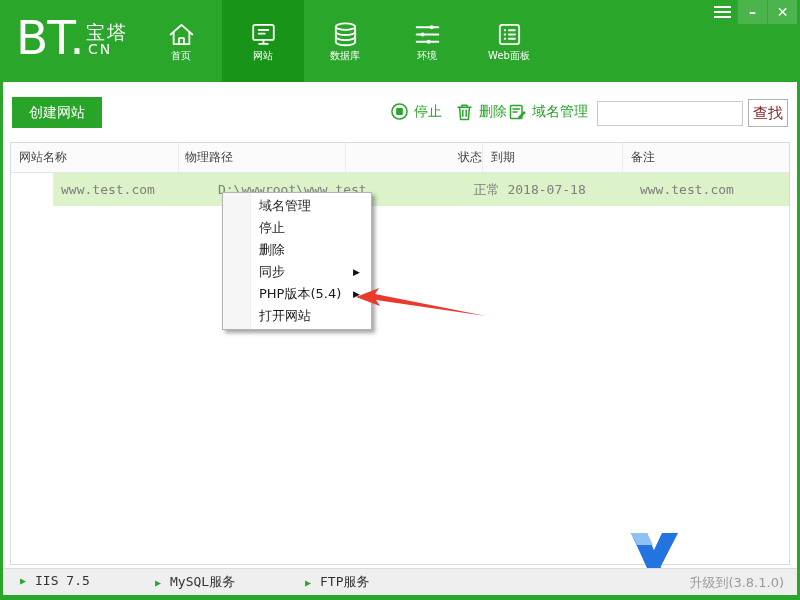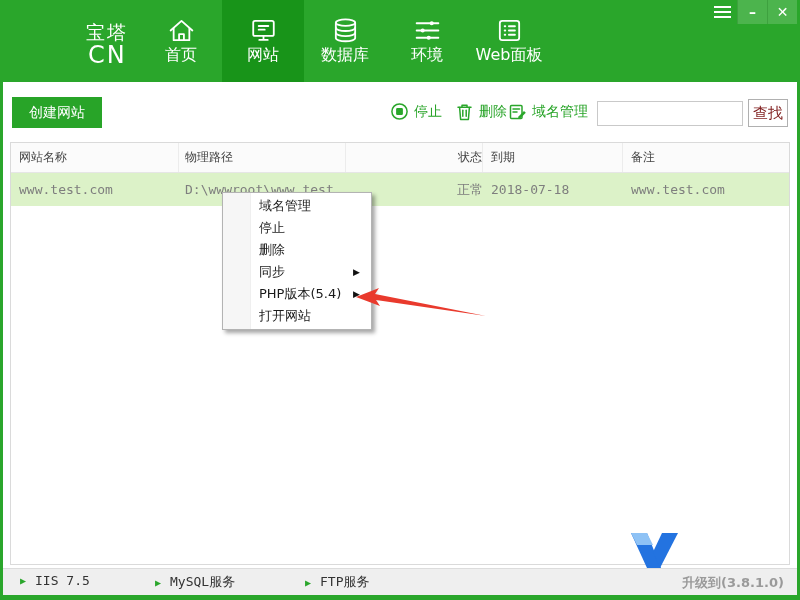--- a/index.html
+++ b/index.html
@@ -10,25 +10,25 @@
   .edge { position:absolute; background:#2aa62b; z-index:40; }
   .edge-left  { left:0; top:82px; width:3px; height:513px; }
   .edge-right { right:0; top:82px; width:3px; height:513px; }
   .edge-bottom{ left:0; top:595px; width:800px; height:5px; }
 
   
   .header { position:absolute; left:0; top:0; width:800px; height:82px; background:#2aa62b; z-index:5; }
   .logo { position:absolute; left:16px; top:8px; color:#fff; cursor:default; }
   .logo-bt { position:absolute; left:0; top:6px; font-size:47px; line-height:1; letter-spacing:-1px; }
   .logo-top { position:absolute; left:70px; top:12px; font-size:19px; letter-spacing:2px; white-space:nowrap; }
-  .logo-cn  { position:absolute; left:72px; top:33px; font-size:24px; letter-spacing:2px; }
+  .logo-cn  { position:absolute; left:72px; top:33px; font-size:14px; letter-spacing:2px; }
 
   .nav { position:absolute; left:140px; top:0; height:82px; display:flex; }
   .nav-item { width:82px; height:82px; display:flex; flex-direction:column; align-items:center;
-              justify-content:center; color:#fff; font-size:16px; cursor:pointer; }
+              justify-content:center; color:#fff; font-size:10px; cursor:pointer; }
   .nav-item.active { background:#189419; }
   .nav-icon { width:29px; height:29px; display:block; }
   .nav-icon svg { width:100%; height:100%; stroke:#fff; fill:none; stroke-width:1.5; stroke-linecap:round; stroke-linejoin:round; }
 
   .win-controls { position:absolute; right:3px; top:0; display:flex; align-items:flex-start; }
   .ctrl { width:30px; height:24px; display:flex; align-items:center; justify-content:center;
           color:#fff; font-size:14px; font-weight:bold; cursor:pointer; }
   .ctrl.tile { background:rgba(255,255,255,0.16); border-left:1px solid rgba(0,80,0,0.18); }
   .burger { display:flex; flex-direction:column; gap:3px; }
   .burger span { display:block; width:17px; height:2px; background:#fff; }
@@ -47,21 +47,21 @@
   .find-btn { position:absolute; left:745px; top:17px; width:40px; height:28px; background:#fff;
               border:1px solid #b0b0b0; color:#7f1d1d; font-size:15px; font-family:inherit; cursor:pointer; }
 
   
   .site-table { position:absolute; left:10px; top:142px; width:780px; height:423px;
                 border:1px solid #dadada; background:#fff; z-index:1; }
   .thead { display:flex; height:30px; background:#fbfbfb; border-bottom:1px solid #e6e6e6; }
   .th { font-size:12px; color:#444; line-height:29px; border-right:1px solid #ececec; overflow:hidden; }
   .th:last-child { border-right:none; }
   .trow { display:flex; height:33px; background:#dcf2c8; align-items:center;
-          font-family:"DejaVu Sans Mono",monospace; font-size:13px; color:#7e7e7e; cursor:pointer; }
+          font-family:"DejaVu Sans Mono",monospace; font-size:13px; color:#7e7e7e; cursor:pointer;margin-left:42px; }
   .td { overflow:hidden; white-space:nowrap; }
   .c1 { width:168px; padding-left:8px; }
   .c2 { width:167px; padding-left:6px; }
   .c3 { width:137px; padding-left:7px;text-align:right; }
   .c4 { width:140px; padding-left:8px; }
   .c5 { width:166px; padding-left:8px; }
 
   
   .watermark { position:absolute; left:612px; top:524px; width:176px; height:44px; z-index:2; }
   .wm-text { position:absolute; left:50px; top:8px; font-size:26px; font-weight:bold;
@@ -80,27 +80,28 @@
   
   .anno { position:absolute; left:0; top:0; width:800px; height:600px; pointer-events:none; z-index:30; }
 
   
   .statusbar { position:absolute; left:0; top:568px; width:800px; height:27px; background:#efefef;
                border-top:1px solid #dcdcdc; z-index:10; }
   .sb-item { position:absolute; top:4px; display:flex; align-items:center; gap:9px;
              font-family:"DejaVu Sans Mono",monospace; font-size:13px; color:#333; cursor:pointer; }
   .sb-bullet { color:#2aa62b; font-size:10px; }
   .sb-1 { left:20px; } .sb-2 { left:155px; } .sb-3 { left:305px; }
-  .upgrade { position:absolute; right:16px; top:5px; font-size:13px; color:#9a9a9a; cursor:pointer;font-weight:bold; }
+  .upgrade { position:absolute; right:16px; top:5px; font-size:13px; color:#9a9a9a; cursor:pointer; }
 </style>
 </head>
 <body>
 
 <div class="header">
   <div class="logo" style="width:130px;height:66px;">
+    <span class="logo-bt">BT.</span>
     <span class="logo-top">宝塔</span>
     <span class="logo-cn">CN</span>
   </div>
 
   <div class="nav">
     <div class="nav-item">
       <span class="nav-icon">
         <svg viewBox="0 0 24 24">
             <path d="M3 12 L12 4 L21 12"></path>
             <path d="M5.5 10.2 V20 H18.5 V10.2"></path>

